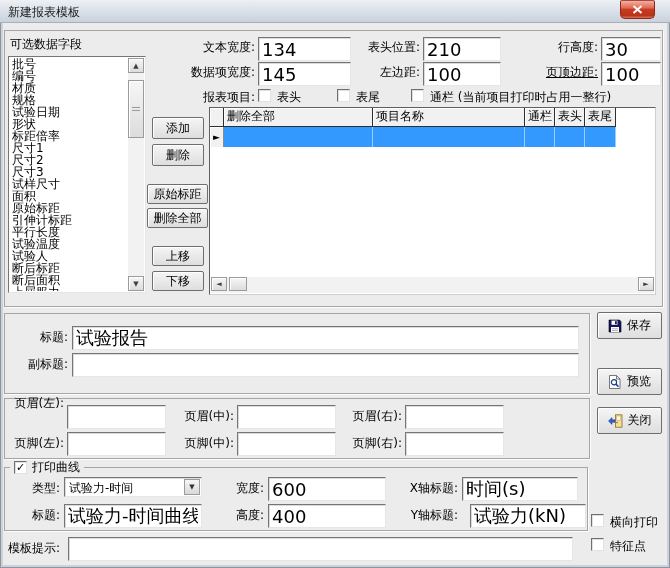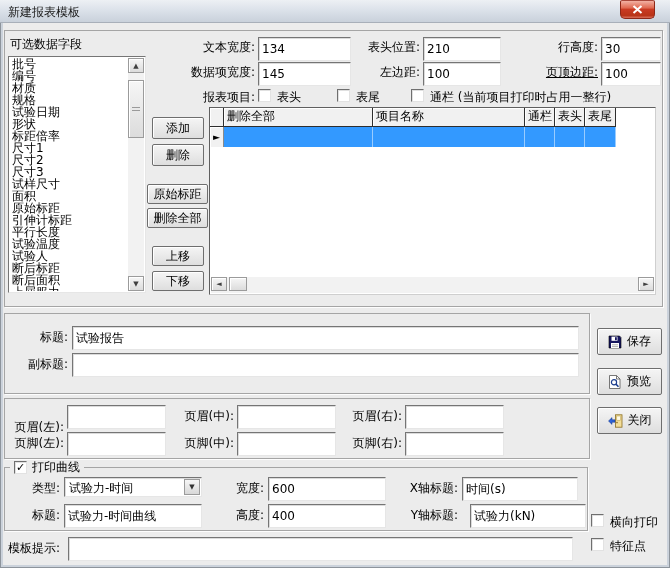--- a/index.html
+++ b/index.html
@@ -23,21 +23,21 @@
     display:flex; align-items:center; justify-content:center;
   }
   .lbl { position:absolute; white-space:nowrap; line-height:14px; }
   .r { text-align:right; }
   .groupbox {
     position:absolute; border:1px solid #A5A5A5;
     box-shadow: 1px 1px 0 #FDFDFD;
   }
   .txt {
     position:absolute; background:#fff; font-family:"DejaVu Sans", sans-serif;
-    font-size:12px; padding:11px 3px; height:19px;
+    font-size:18px; padding:11px 3px; height:19px;
     border:1px solid; border-color:#757575 #E6E6E6 #E6E6E6 #757575;
     box-shadow: inset 1px 1px 0 rgba(0,0,0,0.14);
     outline:none;
   }
   .btn {
     position:absolute; display:flex; align-items:center; justify-content:center; gap:5px;
     background:linear-gradient(#F5F5F5, #DEDEDE);
     border:1px solid #6E6E6E; box-shadow: inset 1px 1px 0 #FFFFFF;
     border-radius:2px; font-size:12px; cursor:default; white-space:nowrap;
   }
@@ -217,21 +217,21 @@
         </div>
     </div>
   </div>
 
   <div class="groupbox" style="left:4px; top:313px; width:586px; height:81px;"></div>
   <span class="lbl r" style="left:24px; top:330px; width:44px;">标题:</span>
   <input class="txt" style="left: 72px; top: 326px; width: 507px;" value="试验报告">
   <span class="lbl r" style="left:12px; top:357px; width:56px;">副标题:</span>
   <input class="txt" style="left: 72px; top: 353px; width: 507px;" value="">
 
-  <div class="btn" style="left:597px; top:328px; width:65px; height:27px;">
+  <div class="btn" style="left:597px; top:312px; width:65px; height:27px;">
     <svg width="14" height="14" viewBox="0 0 14 14">
       <path d="M1 1 h10.5 l1.5 1.5 V13 H1 Z" fill="#15155e" stroke="#000" stroke-width="0.6"></path>
       <rect x="3.5" y="1.6" width="6" height="4.2" fill="#fff"></rect>
       <rect x="7" y="2.2" width="1.8" height="3" fill="#15155e"></rect>
       <rect x="3" y="8" width="8" height="5" fill="#fff"></rect>
       <line x1="4" y1="9.8" x2="10" y2="9.8" stroke="#9a9a9a" stroke-width="0.8"></line>
       <line x1="4" y1="11.6" x2="10" y2="11.6" stroke="#9a9a9a" stroke-width="0.8"></line>
     </svg>
     <span>保存</span>
   </div>
@@ -248,21 +248,21 @@
     <svg width="15" height="14" viewBox="0 0 15 14">
       <rect x="7.5" y="0.8" width="6.5" height="12.4" fill="#F3DE9A" stroke="#8a6d1f" stroke-width="0.8"></rect>
       <rect x="8.8" y="2" width="3.8" height="4.2" fill="#FFFBE6" stroke="#b49a46" stroke-width="0.5"></rect>
       <circle cx="9" cy="8.6" r="0.8" fill="#8a6d1f"></circle>
       <path d="M0.5 7 L4 3.6 V5.8 H7 V8.2 H4 V10.4 Z" fill="#2d62da" stroke="#16357f" stroke-width="0.5"></path>
     </svg>
     <span>关闭</span>
   </div>
 
   <div class="groupbox" style="left:4px; top:398px; width:586px; height:61px;"></div>
-  <span class="lbl r" style="left:6px; top:420px; width:58px;text-align:right;">页眉(左):</span>
+  <span class="lbl r" style="left:6px; top:396px; width:58px;text-align:right;">页眉(左):</span>
   <input class="txt" style="left: 67px; top: 405px; width: 99px;" value="">
   <span class="lbl r" style="left:176px; top:409px; width:58px;">页眉(中):</span>
   <input class="txt" style="left: 237px; top: 405px; width: 99px;" value="">
   <span class="lbl r" style="left:344px; top:409px; width:58px;">页眉(右):</span>
   <input class="txt" style="left: 405px; top: 405px; width: 99px;" value="">
   <span class="lbl r" style="left:6px; top:436px; width:58px;">页脚(左):</span>
   <input class="txt" style="left: 67px; top: 432px; width: 99px;" value="">
   <span class="lbl r" style="left:176px; top:436px; width:58px;">页脚(中):</span>
   <input class="txt" style="left: 237px; top: 432px; width: 99px;" value="">
   <span class="lbl r" style="left:344px; top:436px; width:58px;">页脚(右):</span>

